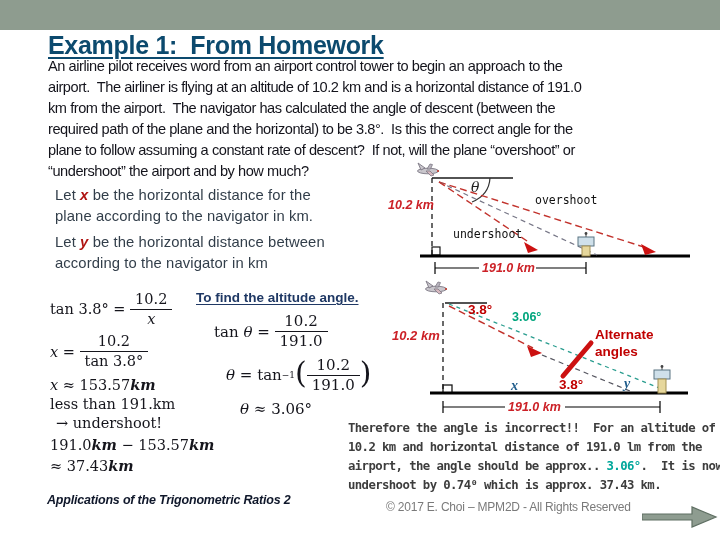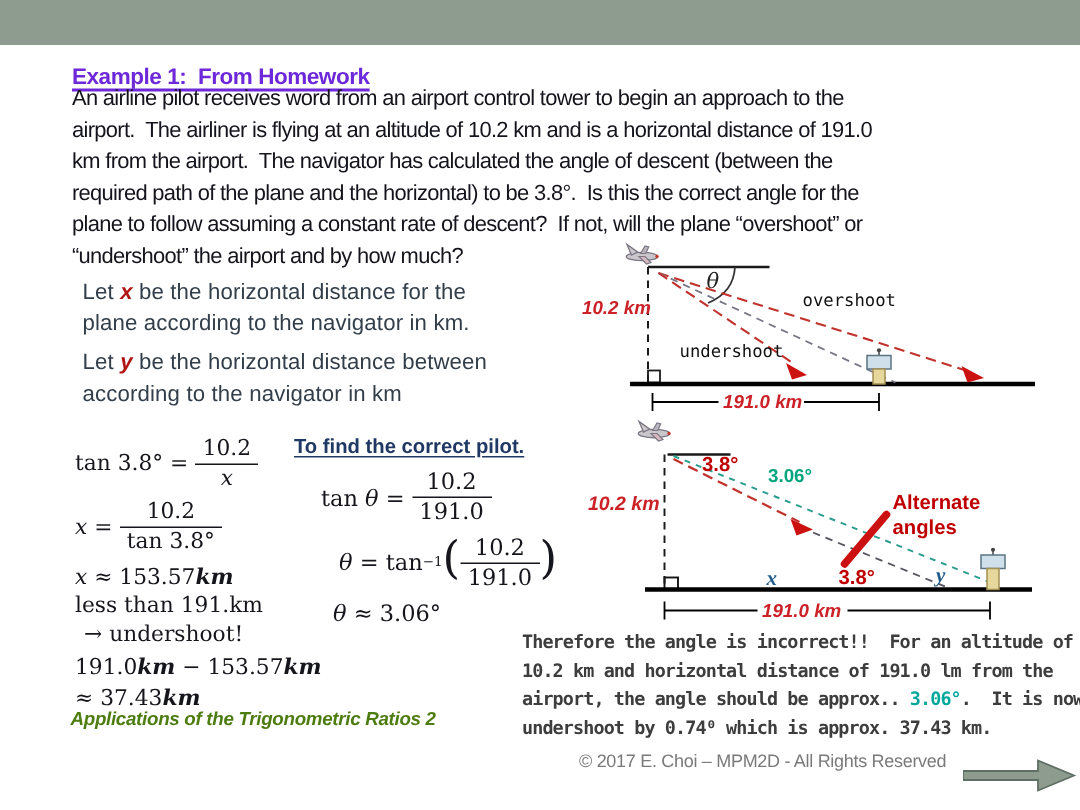--- a/index.html
+++ b/index.html
@@ -1,19 +1,19 @@
 <!DOCTYPE html>
 <html><head>
 <meta charset="utf-8">
 <style>
   html,body{margin:0;padding:0;background:#fff;}
   #slide{position:relative;width:720px;height:540px;background:#ffffff;overflow:hidden;
          font-family:"Liberation Sans",sans-serif;}
   .band{position:absolute;left:0;top:0;width:720px;height:30px;background:#8e9c8f;}
-  .title{position:absolute;left:48px;top:43px;font-size:15px;font-weight:bold;color:#6d28d9;
+  .title{position:absolute;left:48px;top:31px;font-size:25px;font-weight:bold;color:#0c4a6e;
          letter-spacing:-0.3px;text-decoration:underline;text-underline-offset:3px;
          text-decoration-thickness:2px;white-space:pre;}
   .intro{position:absolute;left:48px;top:56px;color:#14141c;font-size:14.6px;
          letter-spacing:-0.45px;line-height:21px;}
   .intro .line{white-space:pre;}
   .defs{position:absolute;left:55px;top:185px;color:#323e4a;font-size:14.8px;
         letter-spacing:0.1px;line-height:21px;}
   .defs .line{white-space:pre;}
   .defs .gap{height:5px;}
   .var-red{color:#b01513;font-weight:bold;font-style:italic;}
@@ -29,22 +29,22 @@
   .mid-heading{position:absolute;left:196px;top:290px;font-size:13.5px;font-weight:bold;
                color:#1f3864;text-decoration:underline;text-underline-offset:2px;white-space:pre;}
   .bigparen{font-size:30px;font-weight:300;line-height:0;transform:translateY(-2px);}
   sup.msup{font-size:9px;vertical-align:super;line-height:0;}
   .conclusion{position:absolute;left:324px;top:419px;width:394px;
               font-family:"DejaVu Sans Mono","Liberation Mono",monospace;
               font-weight:bold;font-size:12.3px;line-height:19px;color:#3d3d3d;
               letter-spacing:-0.6px;}
   .conclusion .line{white-space:pre;margin-left:24px;}
   .teal{color:#00a79b;}
-  .footer-left{position:absolute;left:47px;top:472px;font-size:12.5px;font-weight:bold;
-               font-style:italic;color:#4d7c0f;white-space:pre;letter-spacing:-0.2px;}
+  .footer-left{position:absolute;left:47px;top:493px;font-size:12.5px;font-weight:bold;
+               font-style:italic;color:#0f172a;white-space:pre;letter-spacing:-0.2px;}
   .footer-right{position:absolute;left:386px;top:500px;font-size:12px;color:#7a7a7a;
                 white-space:pre;letter-spacing:-0.2px;}
   svg text{font-family:"DejaVu Sans Mono","Liberation Mono",monospace;}
   text.lbl-red{font-family:"Liberation Sans",sans-serif;font-style:italic;font-weight:bold;}
   text.lbl-bold-red{font-family:"Liberation Sans",sans-serif;font-weight:bold;}
   text.lbl-blue{font-family:"Liberation Serif",serif;font-style:italic;font-weight:bold;}
   text.lbl-theta{font-family:"DejaVu Serif",serif;font-style:italic;}
 </style>
 </head>
 <body>
@@ -154,34 +154,34 @@
       <span class="mvar">x</span><span> = </span>
       <span class="frac"><span class="num">10.2</span><span class="den">tan 3.8°</span></span>
     </div>
     <div class="mline"><span class="mvar">x</span><span> ≈ 153.57</span><span class="munit">km</span></div>
     <div class="mline">less than 191.km</div>
     <div class="mline" style="padding-left:6px;">→ undershoot!</div>
     <div class="mline" style="margin-top:5px;"><span>191.0</span><span class="munit">km</span><span> − </span><span>153.57</span><span class="munit">km</span></div>
     <div class="mline" style="margin-top:4px;"><span>≈ 37.43</span><span class="munit">km</span></div>
   </div>
 
-  <div class="mid-heading">To find the correct pilot.</div>
+  <div class="mid-heading">To find the altitude angle.</div>
 
   <div class="mathcol" style="left:214px;top:313px;font-size:15px;">
     <div class="eqrow">
       <span>tan </span><span class="mvar">θ</span><span> = </span>
       <span class="frac"><span class="num">10.2</span><span class="den">191.0</span></span>
     </div>
     <div class="eqrow" style="margin-left:12px;">
       <span class="mvar">θ</span><span> = tan</span><sup class="msup">−1</sup>
       <span class="bigparen">(</span>
       <span class="frac"><span class="num">10.2</span><span class="den">191.0</span></span>
       <span class="bigparen">)</span>
     </div>
-    <div class="mline" style="margin-left:8px;margin-top:2px;"><span class="mvar">θ</span><span> ≈ 3.06°</span></div>
+    <div class="mline" style="margin-left:26px;margin-top:2px;"><span class="mvar">θ</span><span> ≈ 3.06°</span></div>
   </div>
 
   <div class="conclusion">
     <div class="line">Therefore the angle is incorrect!!  For an altitude of</div>
     <div class="line">10.2 km and horizontal distance of 191.0 lm from the</div>
     <div class="line"><span>airport, the angle should be approx.. </span><span class="teal">3.06°</span><span>.  It is now</span></div>
     <div class="line">undershoot by 0.74⁰ which is approx. 37.43 km.</div>
   </div>
 
   <div class="footer-left">Applications of the Trigonometric Ratios 2</div>

